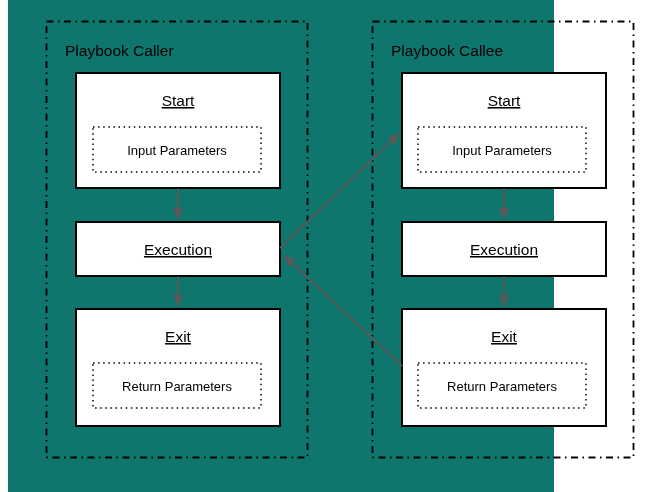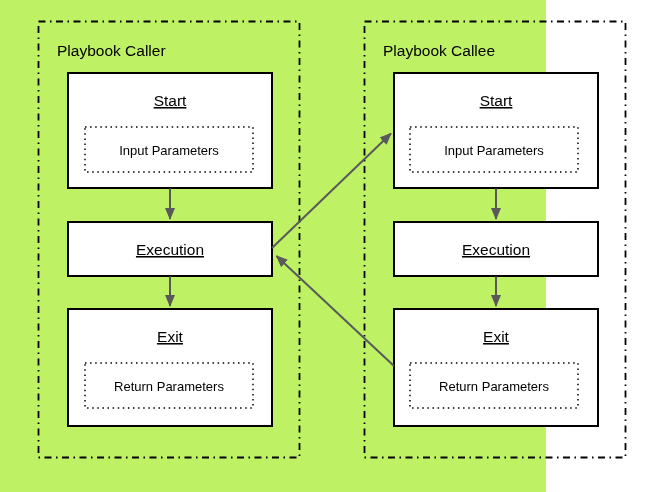--- a/index.html
+++ b/index.html
@@ -8,21 +8,22 @@
     background: #ffffff;
     width: 671px;
     height: 492px;
     overflow: hidden;
     font-family: "Liberation Sans", sans-serif;
   }
   .diagram-canvas {
     position: relative;
     width: 546px;
     height: 492px;
-    background: #bef264;
+    background: #0f766e;
+    margin-left: 8px;
   }
   svg text {
     fill: #000000;
     font-family: "Liberation Sans", sans-serif;
   }
   .container-title {
     font-size: 15.5px;
   }
   .box-label {
     font-size: 15.5px;

